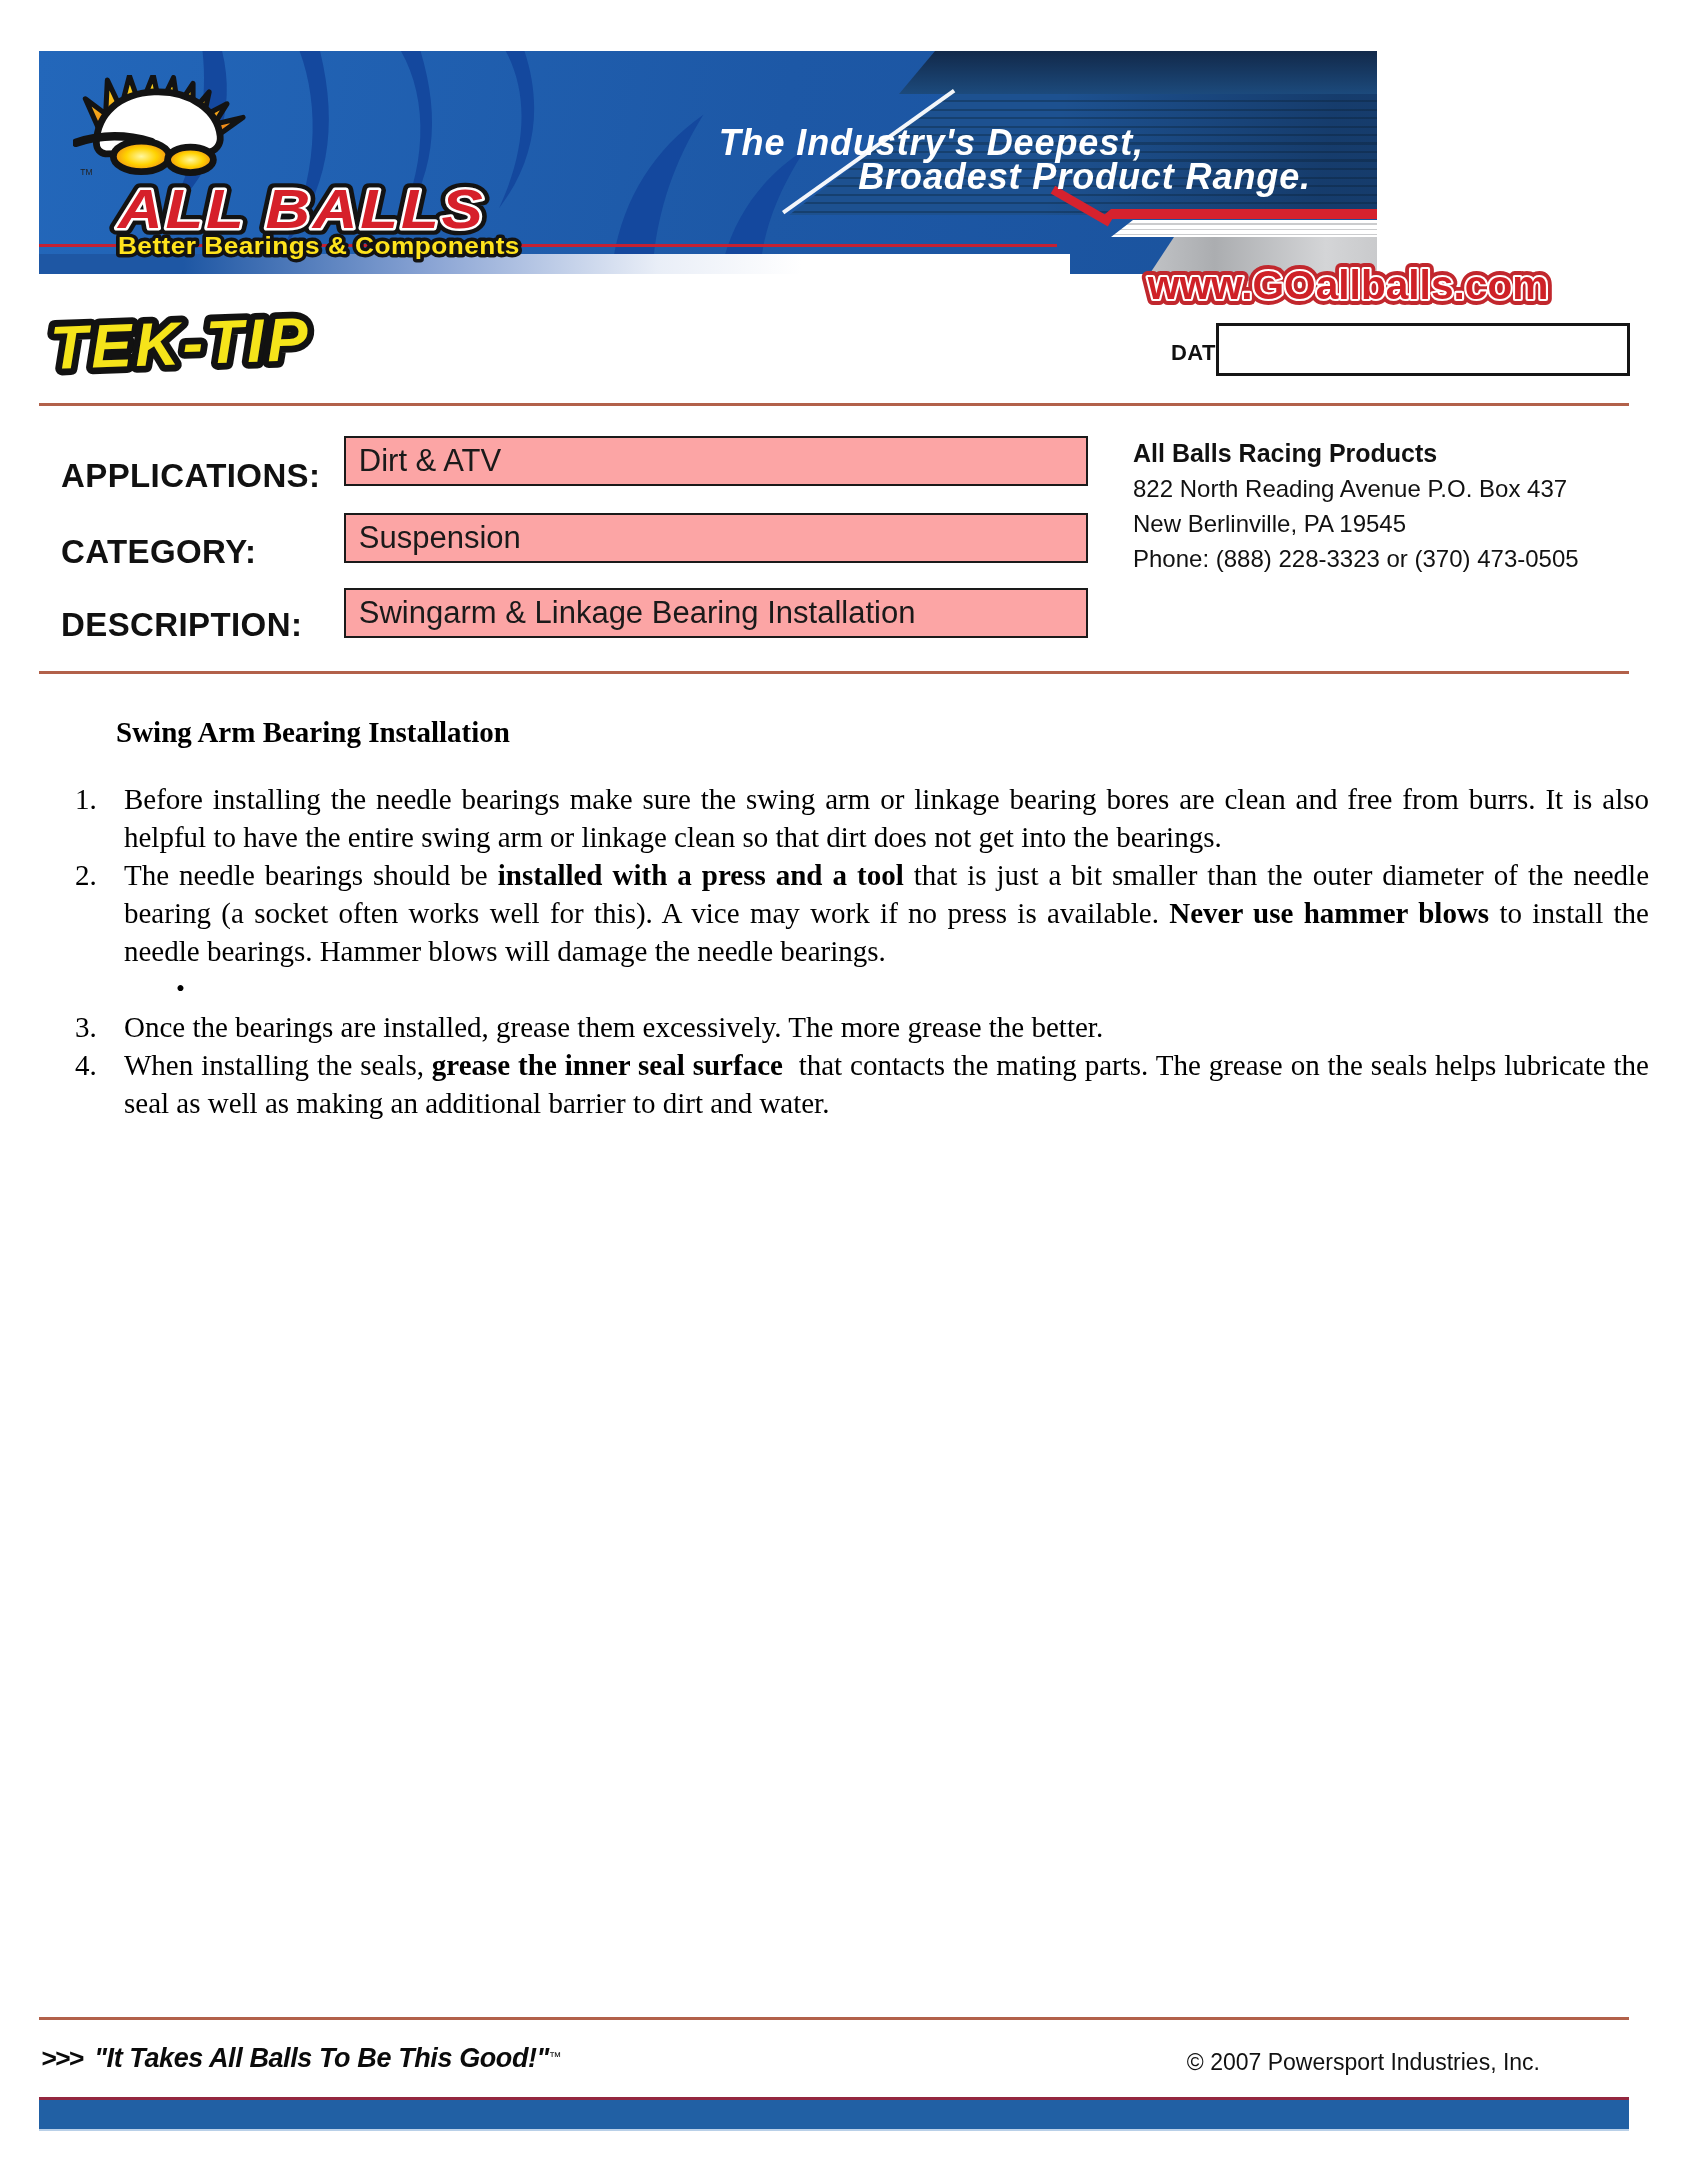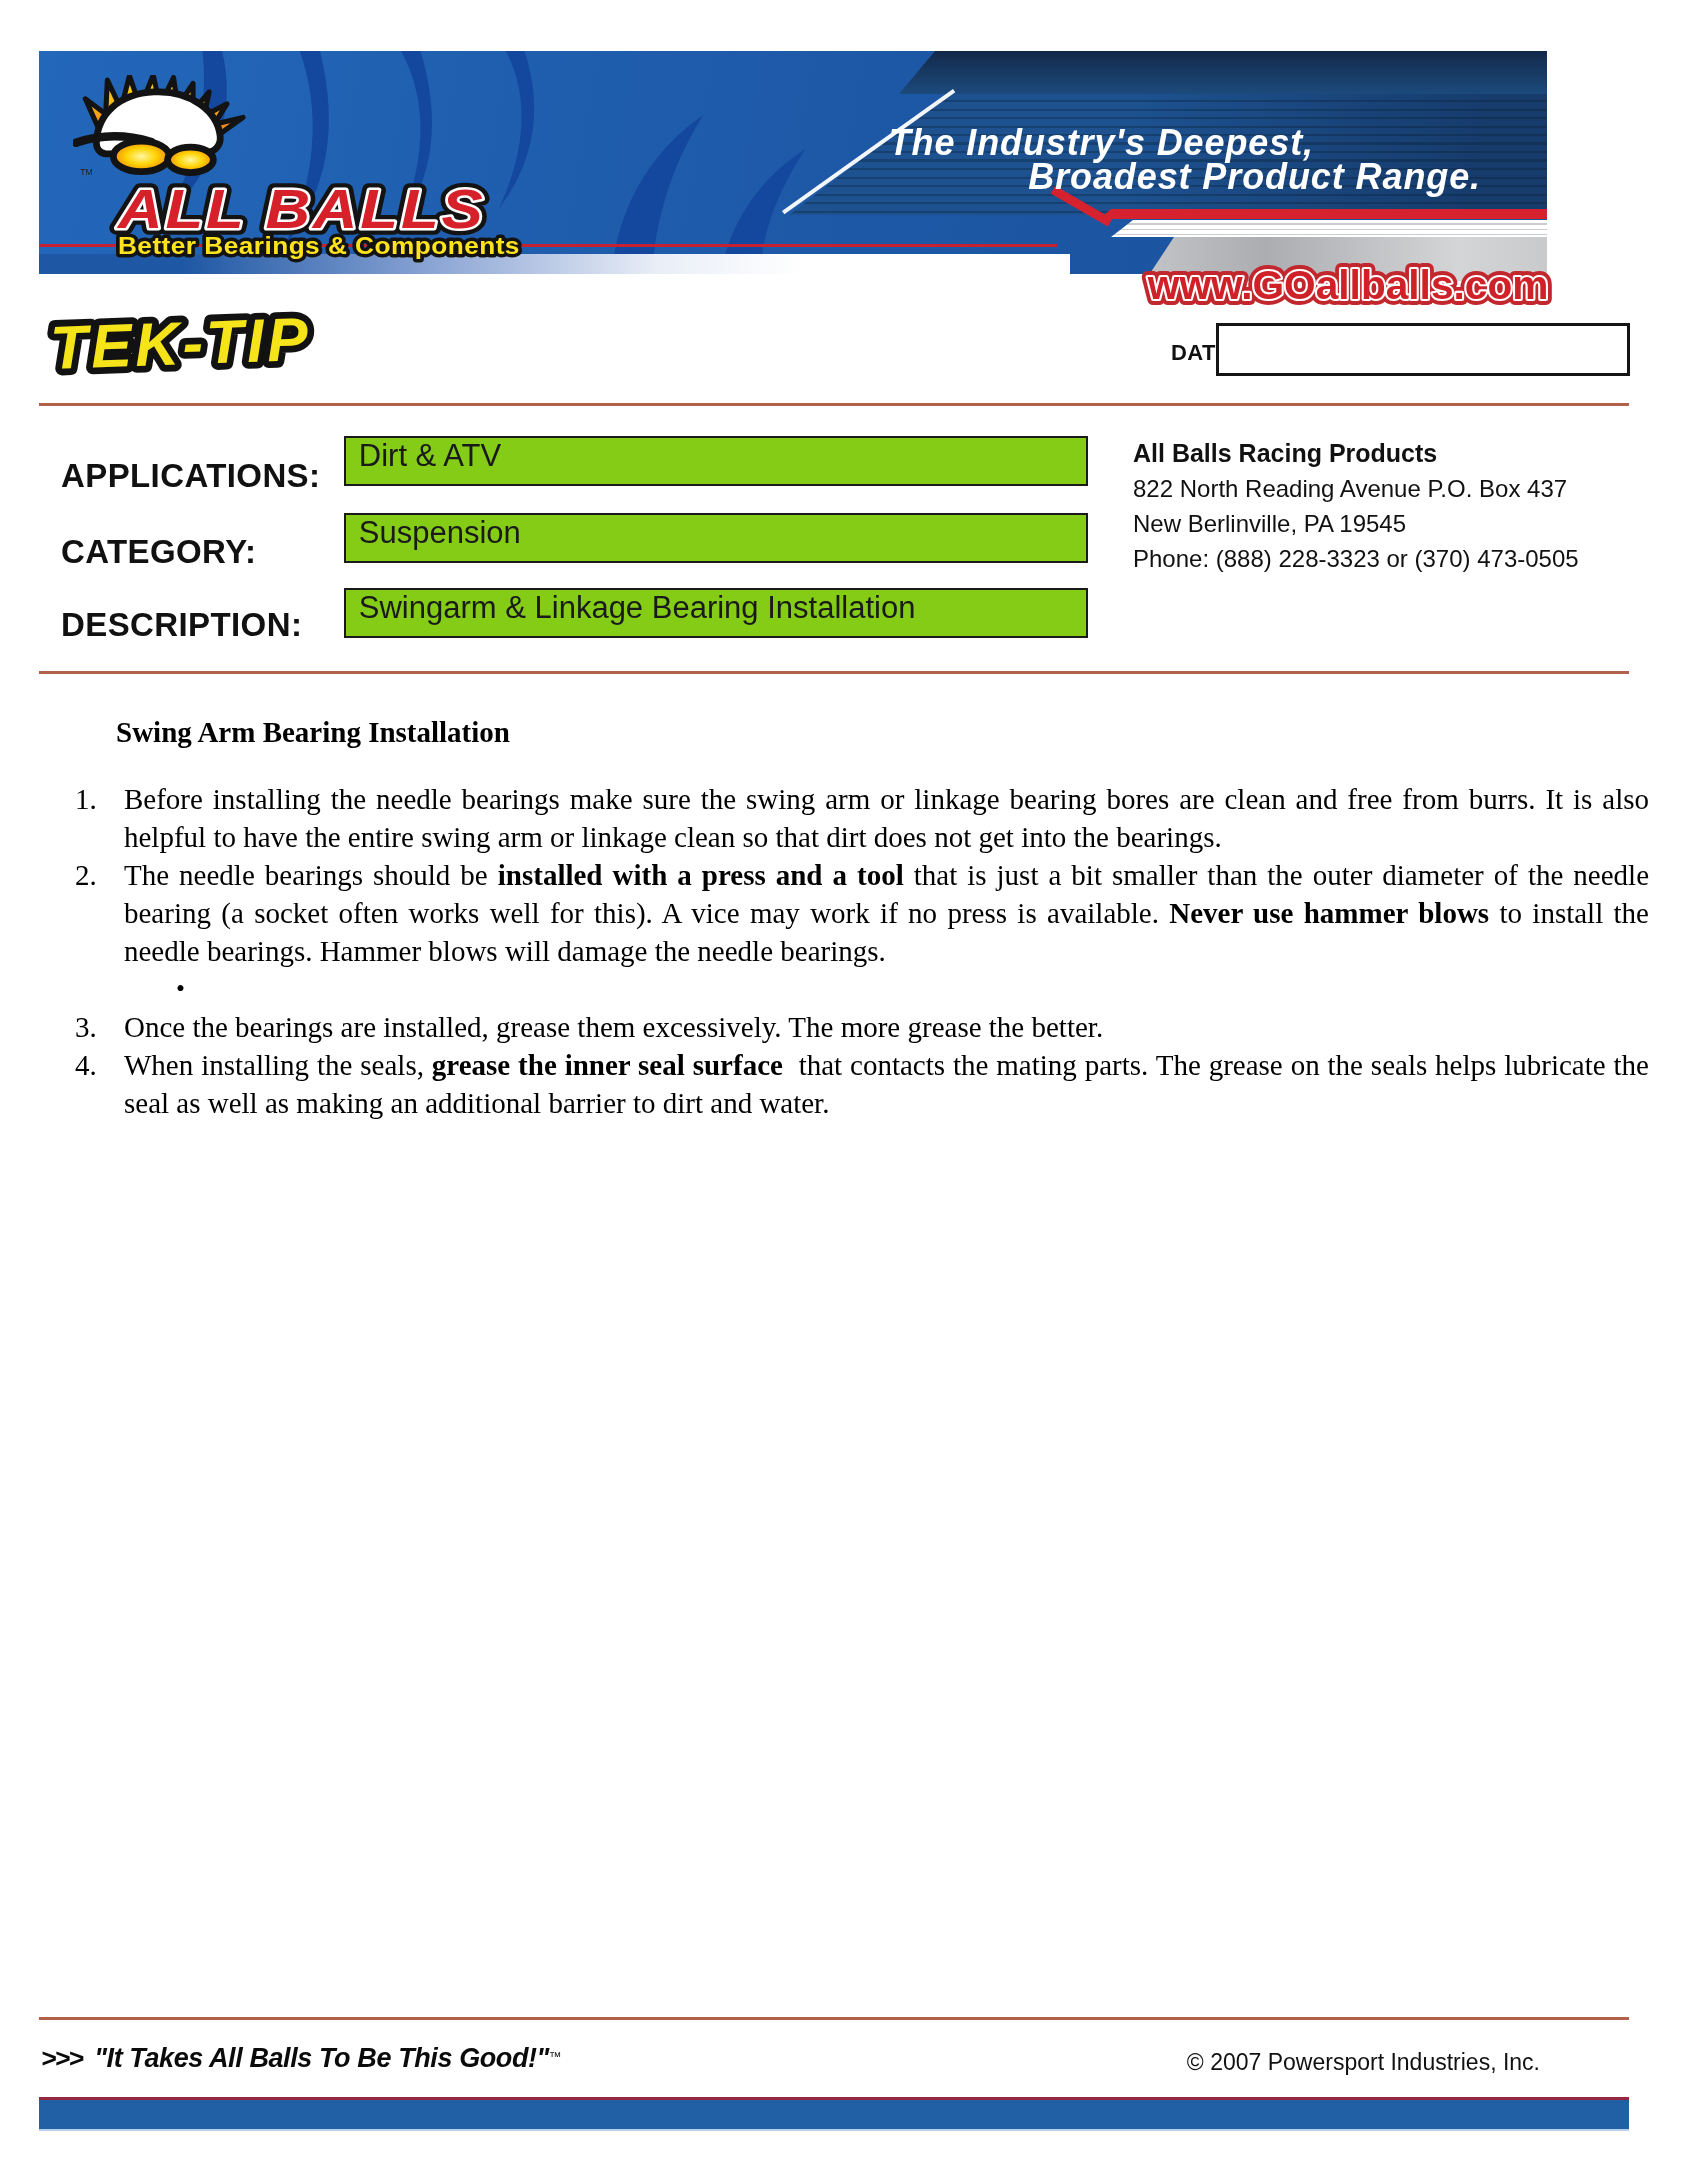--- a/index.html
+++ b/index.html
@@ -2,21 +2,21 @@
 <html style="font-size:13.6px"><head>
 <meta charset="utf-8">
 <style>
   * { margin:0; padding:0; box-sizing:border-box; }
   html,body { background:#fff; }
   body { width:1685px; height:2181px; position:relative; overflow:hidden;
          font-family:"Liberation Sans",sans-serif; color:#111; }
   .abs { position:absolute; }
 
   
-  .banner { left:39px; top:51px; width:1508px; height:223px;
+  .banner { left:39px; top:51px; width:1338px; height:223px;
     background:linear-gradient(100deg,#2367ba 0%,#1d58a6 55%,#1a529c 100%);padding-left:48px; }
   .flames { left:0; top:0; }
   .navy-top { left:860px; top:0; right:0; height:43px;
     background:linear-gradient(180deg,#12294a,#1c4a7c);
     clip-path:polygon(36px 0,100% 0,100% 100%,0 100%); }
   .stripe-panel { left:750px; top:43px; right:0; height:121px;
     background:
       linear-gradient(100deg,rgba(10,26,50,0) 45%,rgba(10,26,50,.38) 90%),
       repeating-linear-gradient(180deg,#1d5190 0 6px,#16406f 6px 8.5px);
     clip-path:polygon(158px 0,100% 0,100% 100%,0 100%); }
@@ -49,22 +49,22 @@
   .date-box { left:1216px; top:323px; width:414px; height:53px;
     border:3.4px solid #151515; background:#fff; font-size:27px; line-height:46px; padding-left:10.2px; }
 
   
   .rule { left:39px; width:1590px; height:2.6px; background:#b2614a; }
   .r1 { top:403px; } .r2 { top:671px; } .r3 { top:2017px; }
 
   
   .flabel { left:61px; font-size:33px; font-weight:bold; letter-spacing:0.4px; }
   .fl1 { top:457px; } .fl2 { top:533px; } .fl3 { top:606px; }
-  .fbox { left:344px; width:744px; height:50px; border:2.6px solid #1a1a1a; background:#84cc16;
-    font-size:31px; color:#1a1a1a; padding-left:12.8px; display:flex; align-items:flex-start; }
+  .fbox { left:344px; width:744px; height:50px; border:2.6px solid #1a1a1a; background:#fca5a5;
+    font-size:31px; color:#1a1a1a; padding-left:12.8px; display:flex; align-items:center; }
   .fb1 { top:436px; } .fb2 { top:513px; } .fb3 { top:588px; }
 
   
   .company { left:1133px; top:436px; font-size:24px; line-height:35px; white-space:nowrap; }
   .company .cname { font-size:25px; font-weight:bold; }
 
   
   .body-head { left:75px; top:716px; font-size:29px; font-weight:bold;
     font-family:"Liberation Serif",serif; color:#000;margin-left:41px; }
   .list { left:75px; top:780px; width:1574px; font-family:"Liberation Serif",serif;

